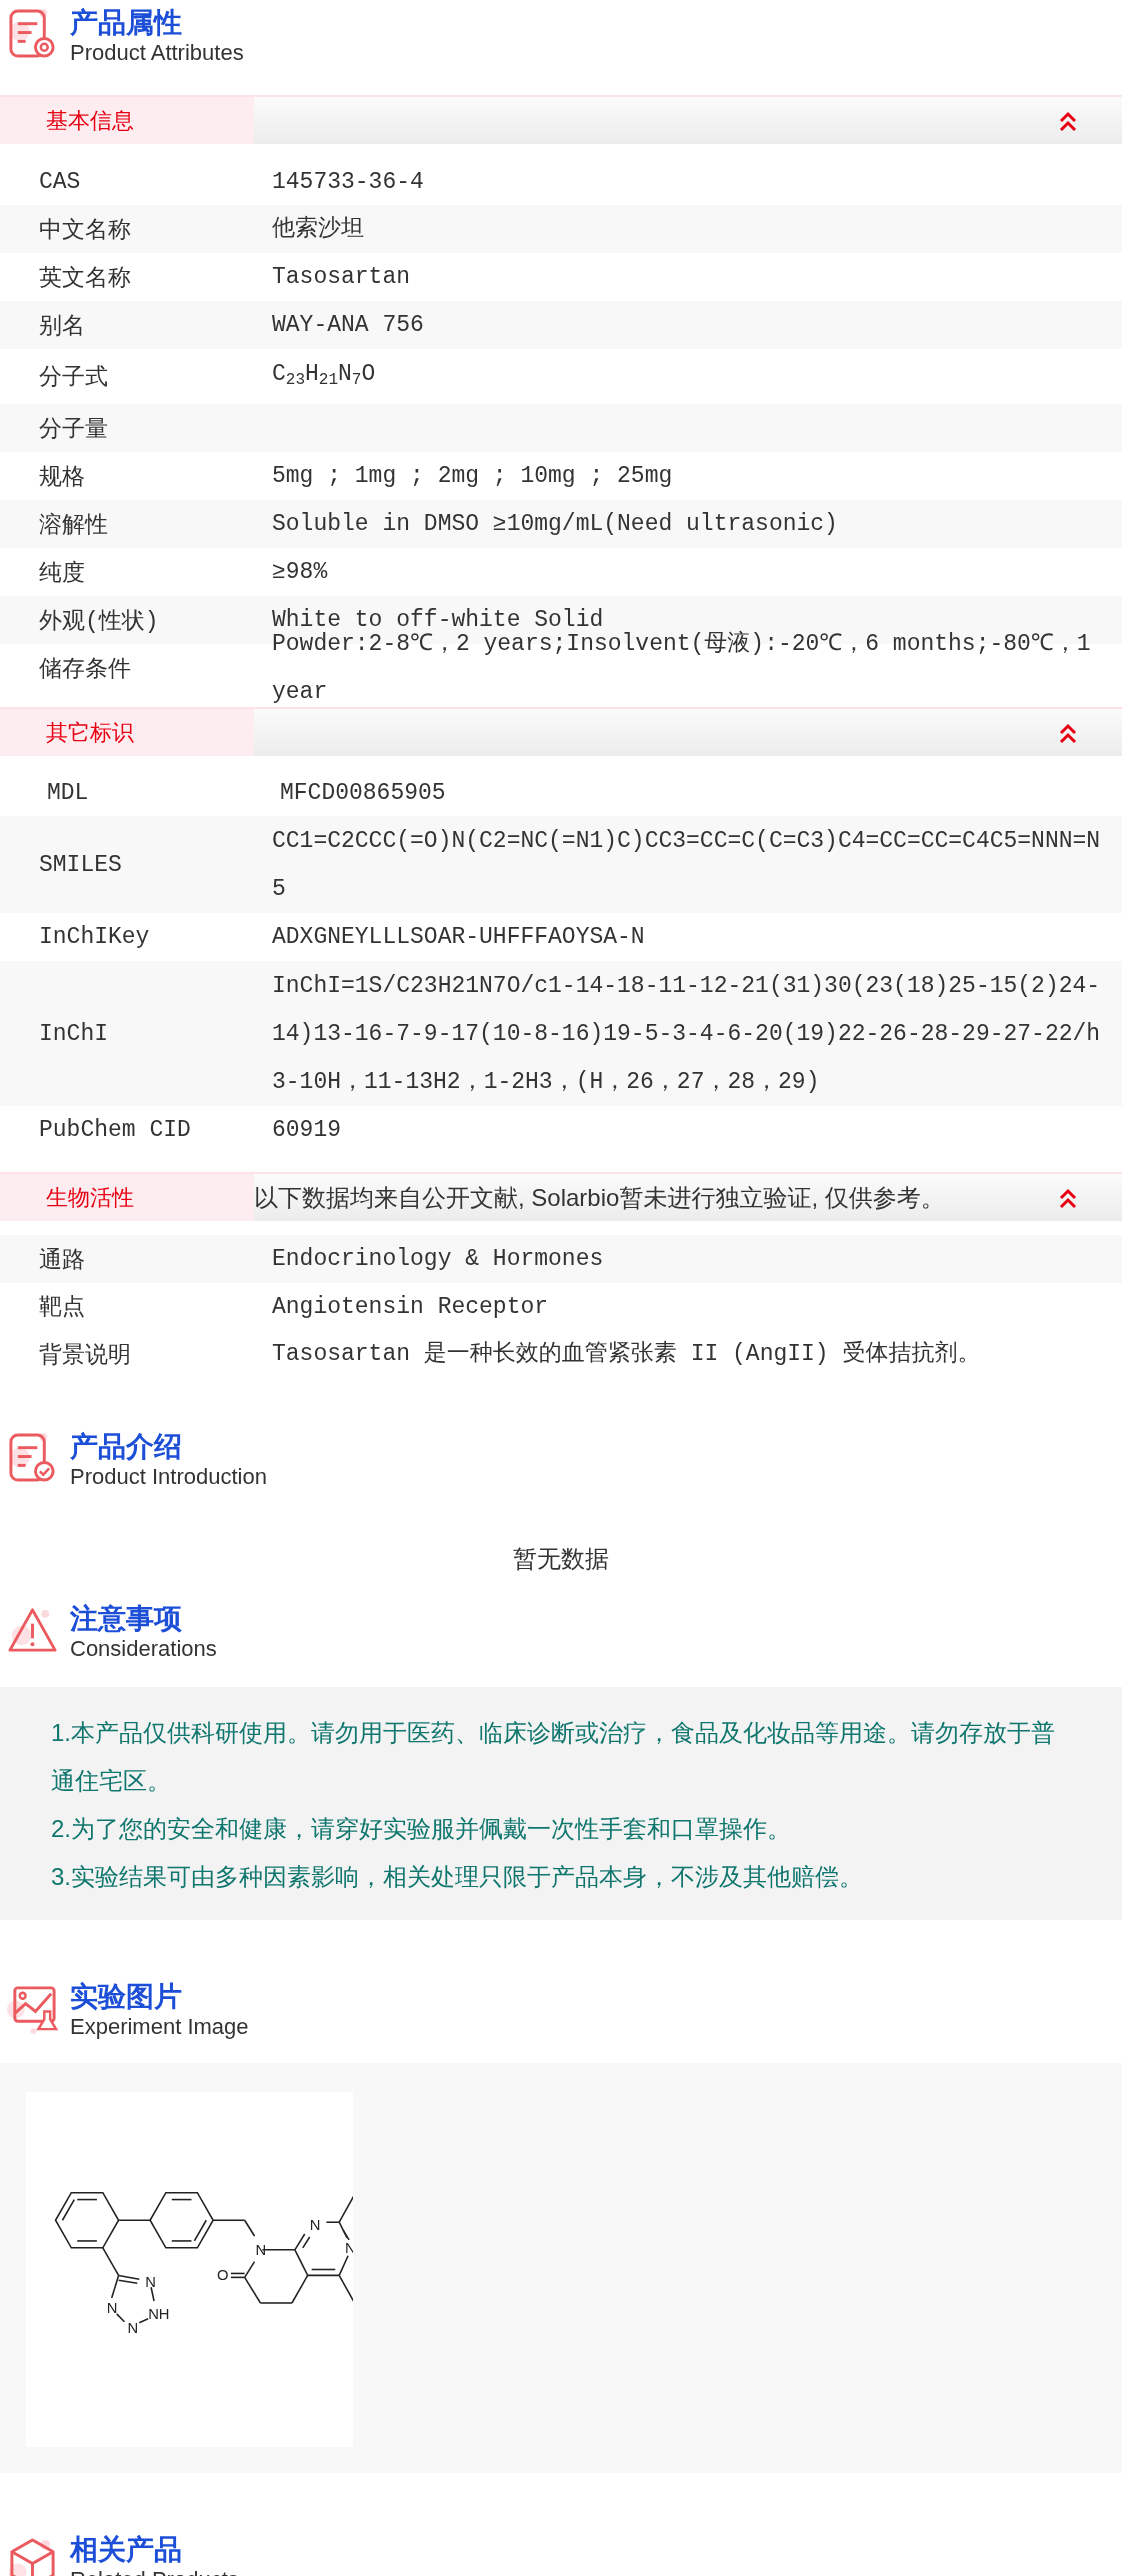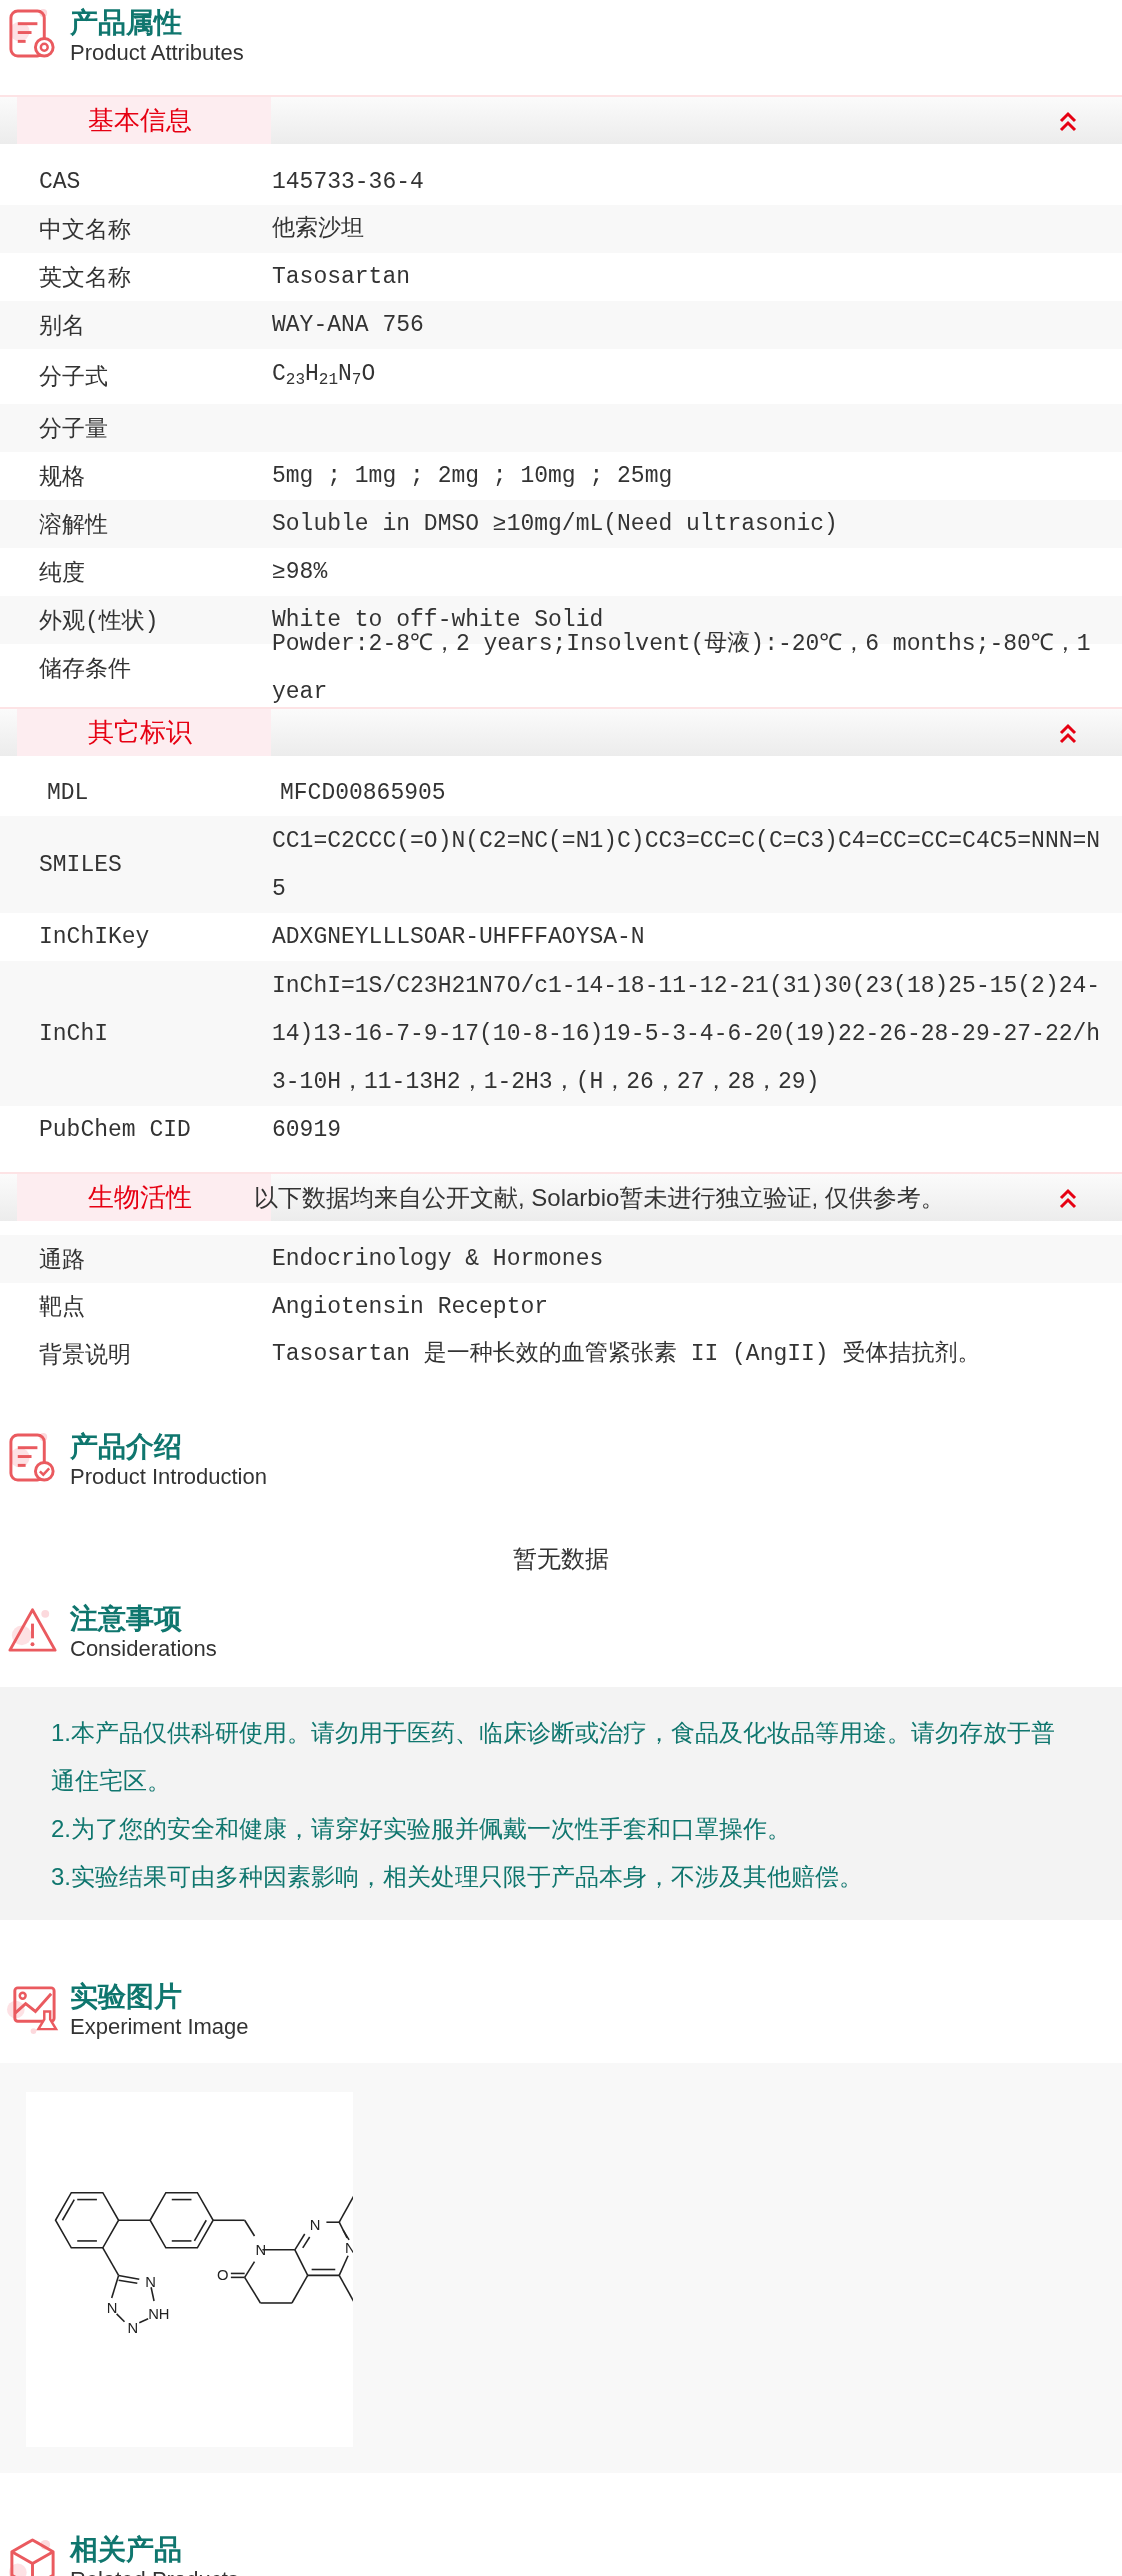--- a/index.html
+++ b/index.html
@@ -1,27 +1,27 @@
 <!DOCTYPE html>
 <html><head>
 <meta charset="utf-8">
 <style>
   * { box-sizing: border-box; margin: 0; padding: 0; }
   html, body { width: 1122px; height: 2576px; overflow: hidden; background: #ffffff; }
   body { font-family: "Liberation Sans", "DejaVu Sans", sans-serif; color: #333333; position: relative; }
 
   .sec-head { position: absolute; left: 0; height: 59px; width: 592px; }
   .sec-head .icon { position: absolute; left: 6px; top: 4px; width: 53px; height: 53px; }
-  .sec-head .title { position: absolute; left: 70px; top: 4px; font-size: 28px; font-weight: bold; color: #0f766e; line-height: 30px; white-space: nowrap; }
+  .sec-head .title { position: absolute; left: 70px; top: 4px; font-size: 28px; font-weight: bold; color: #1d4ed8; line-height: 30px; white-space: nowrap; }
   .sec-head .sub { position: absolute; left: 70px; top: 37px; font-size: 22px; color: #333; line-height: 24px; white-space: nowrap; }
 
   .bar { position: absolute; left: 0; width: 1122px; height: 49px;
          background: linear-gradient(#fbfbfb, #ececec); border-top: 2px solid #fde3e5; }
-  .bar .tab { position: absolute; left: 17px; top: 0; width: 254px; height: 47px; background: #fdedf0;
-              color: #e60012; font-size: 26px; line-height: 47px; padding-left: 71px; white-space: nowrap; }
+  .bar .tab { position: absolute; left: 0; top: 0; width: 254px; height: 47px; background: #fdedf0;
+              color: #e60012; font-size: 22px; line-height: 47px; padding-left: 46px; white-space: nowrap; }
   .bar .note { position: absolute; left: 254px; top: 0; height: 47px; line-height: 47px; font-size: 24px; color: #333; white-space: nowrap; }
   .bar .chev { position: absolute; left: 1055px; top: 12px; width: 26px; height: 26px; cursor: pointer; }
 
   .rows { position: absolute; left: 0; width: 1122px; font-family: Liberation Mono, monospace; }
   .row { position: relative; width: 1122px; display: flex; align-items: center; }
   .row.alt { background: #f8f8f8; }
   .row .k { width: 272px; padding-left: 39px; font-size: 23px; color: #333; flex: none; white-space: nowrap; }
   .row .v { flex: 1; font-size: 23px; color: #333; line-height: 48px; padding-right: 18px; word-break: break-all; }
   .row .v sub { font-size: 16px; vertical-align: -4px; }
 

